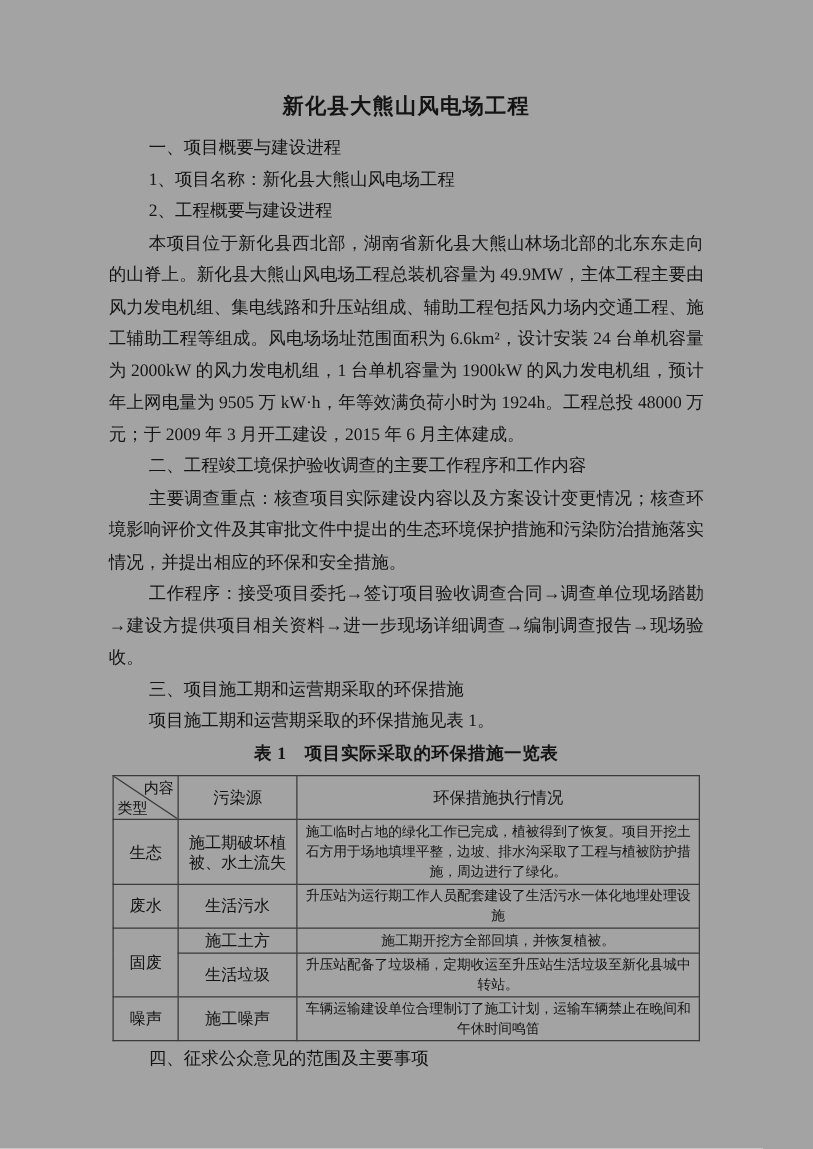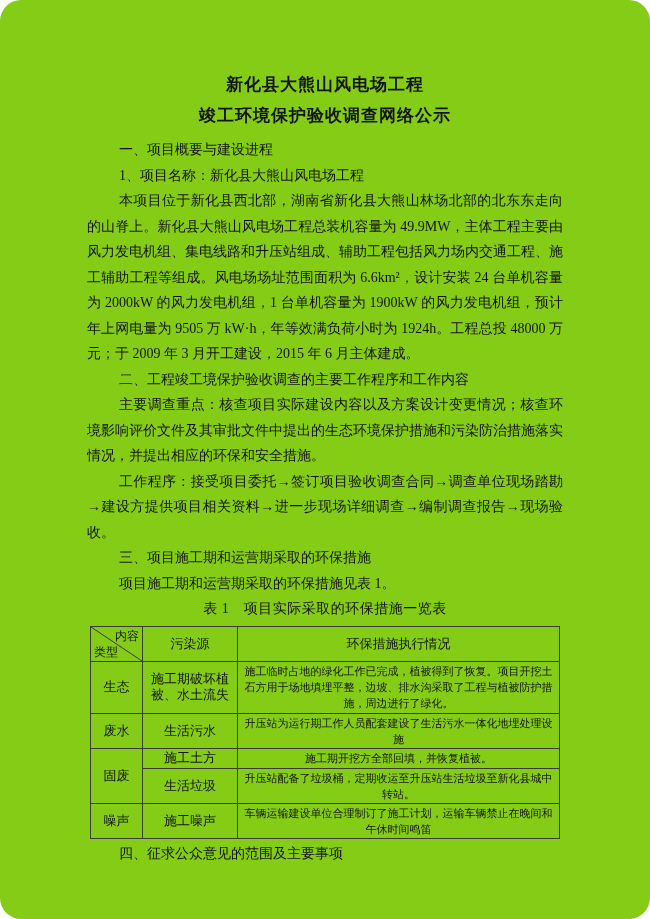--- a/index.html
+++ b/index.html
@@ -1,28 +1,28 @@
 <!DOCTYPE html>
 <html><head>
 <meta charset="utf-8">
 <style>
   * { margin:0; padding:0; box-sizing:border-box; }
   html,body { background:#ffffff; }
   .page {
-    position:relative; width:650px; height:919px; background:#84cc16;
+    position:relative; width:650px; height:919px; background:#a3a3a3;
     font-family:"Liberation Serif","DejaVu Serif",serif;
-    color:#141414; overflow:hidden;border-radius:21px;
+    color:#141414; overflow:hidden;
   }
   .content { position:absolute; left:87px; top:72px; width:476px; }
   .doc-title { font-size:17px; font-weight:bold; text-align:center; line-height:26px; letter-spacing:1px; }
   .doc-title.t2 { margin-top:5px; }
   .body-text { margin-top:8px; font-size:14px; line-height:25.5px; }
   .line { text-indent:32px; white-space:nowrap; }
   .para { text-align:justify; text-indent:32px; }
-  .table-caption { font-weight:normal; text-align:center; letter-spacing:0.5px; }
+  .table-caption { font-weight:bold; text-align:center; letter-spacing:0.5px; }
   table.measures {
     border-collapse:collapse; table-layout:fixed; width:470px;
     margin:4px 0 2px 3px; font-size:13px; line-height:16px;
   }
   table.measures th, table.measures td {
     border:1px solid #3a3a3a; text-align:center; vertical-align:middle;
     padding:1px 2px; font-weight:normal;
   }
   tr.hdr   { height:35px; }
   tr.r-eco { height:52px; }
@@ -36,25 +36,25 @@
   .diag-top { position:absolute; top:1px; right:3px; font-size:12px; }
   .diag-bottom { position:absolute; bottom:1px; left:3px; font-size:12px;text-align:center; }
 </style>
 </head>
 <body>
 
 <div class="page">
   <div class="content">
 
     <div class="doc-title">新化县大熊山风电场工程</div>
-    <div class="doc-title t2">竣工环境保护验收调查网络公示</div>
 
     <div class="body-text">
       <p class="line">一、项目概要与建设进程</p>
       <p class="line">1、项目名称：新化县大熊山风电场工程</p>
+      <p class="line">2、工程概要与建设进程</p>
       <p class="para">本项目位于新化县西北部，湖南省新化县大熊山林场北部的北东东走向的山脊上。新化县大熊山风电场工程总装机容量为 49.9MW，主体工程主要由风力发电机组、集电线路和升压站组成、辅助工程包括风力场内交通工程、施工辅助工程等组成。风电场场址范围面积为 6.6km²，设计安装 24 台单机容量为 2000kW 的风力发电机组，1 台单机容量为 1900kW 的风力发电机组，预计年上网电量为 9505 万 kW·h，年等效满负荷小时为 1924h。工程总投 48000 万元；于 2009 年 3 月开工建设，2015 年 6 月主体建成。</p>
       <p class="line">二、工程竣工境保护验收调查的主要工作程序和工作内容</p>
       <p class="para">主要调查重点：核查项目实际建设内容以及方案设计变更情况；核查环境影响评价文件及其审批文件中提出的生态环境保护措施和污染防治措施落实情况，并提出相应的环保和安全措施。</p>
       <p class="para">工作程序：接受项目委托→签订项目验收调查合同→调查单位现场踏勘→建设方提供项目相关资料→进一步现场详细调查→编制调查报告→现场验收。</p>
       <p class="line">三、项目施工期和运营期采取的环保措施</p>
       <p class="line">项目施工期和运营期采取的环保措施见表 1。</p>
 
       <p class="table-caption">表 1　项目实际采取的环保措施一览表</p>
 
       <table class="measures">

